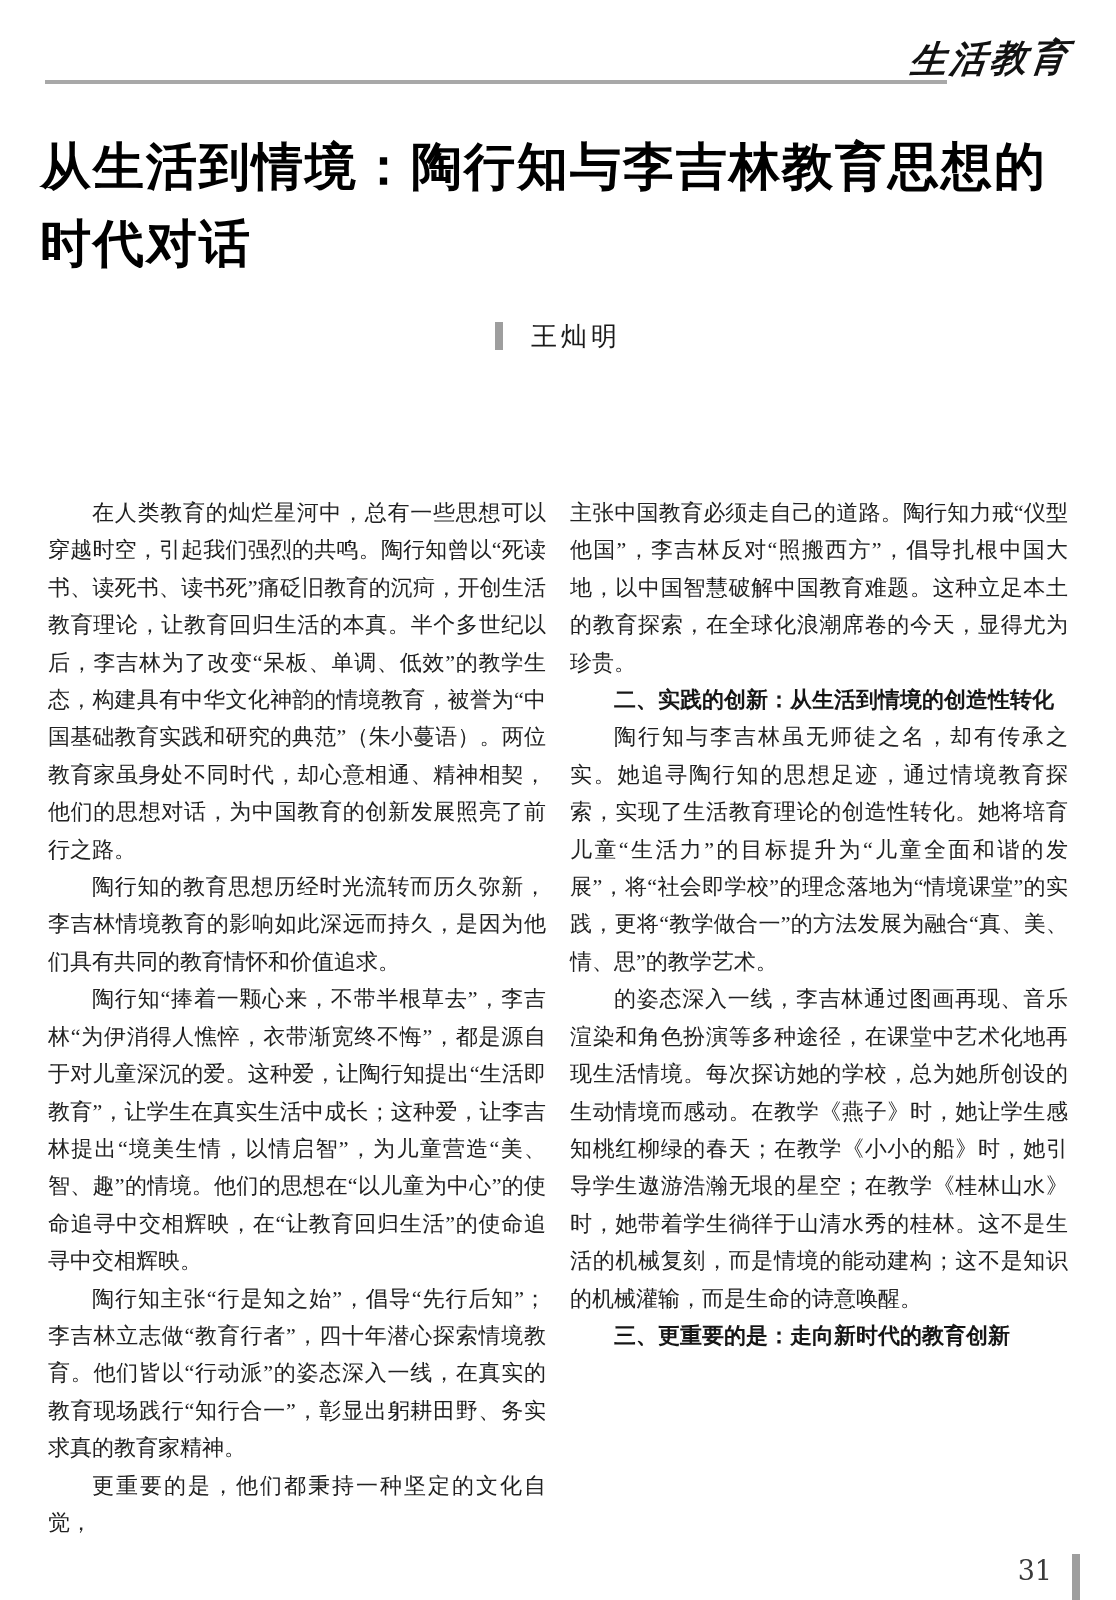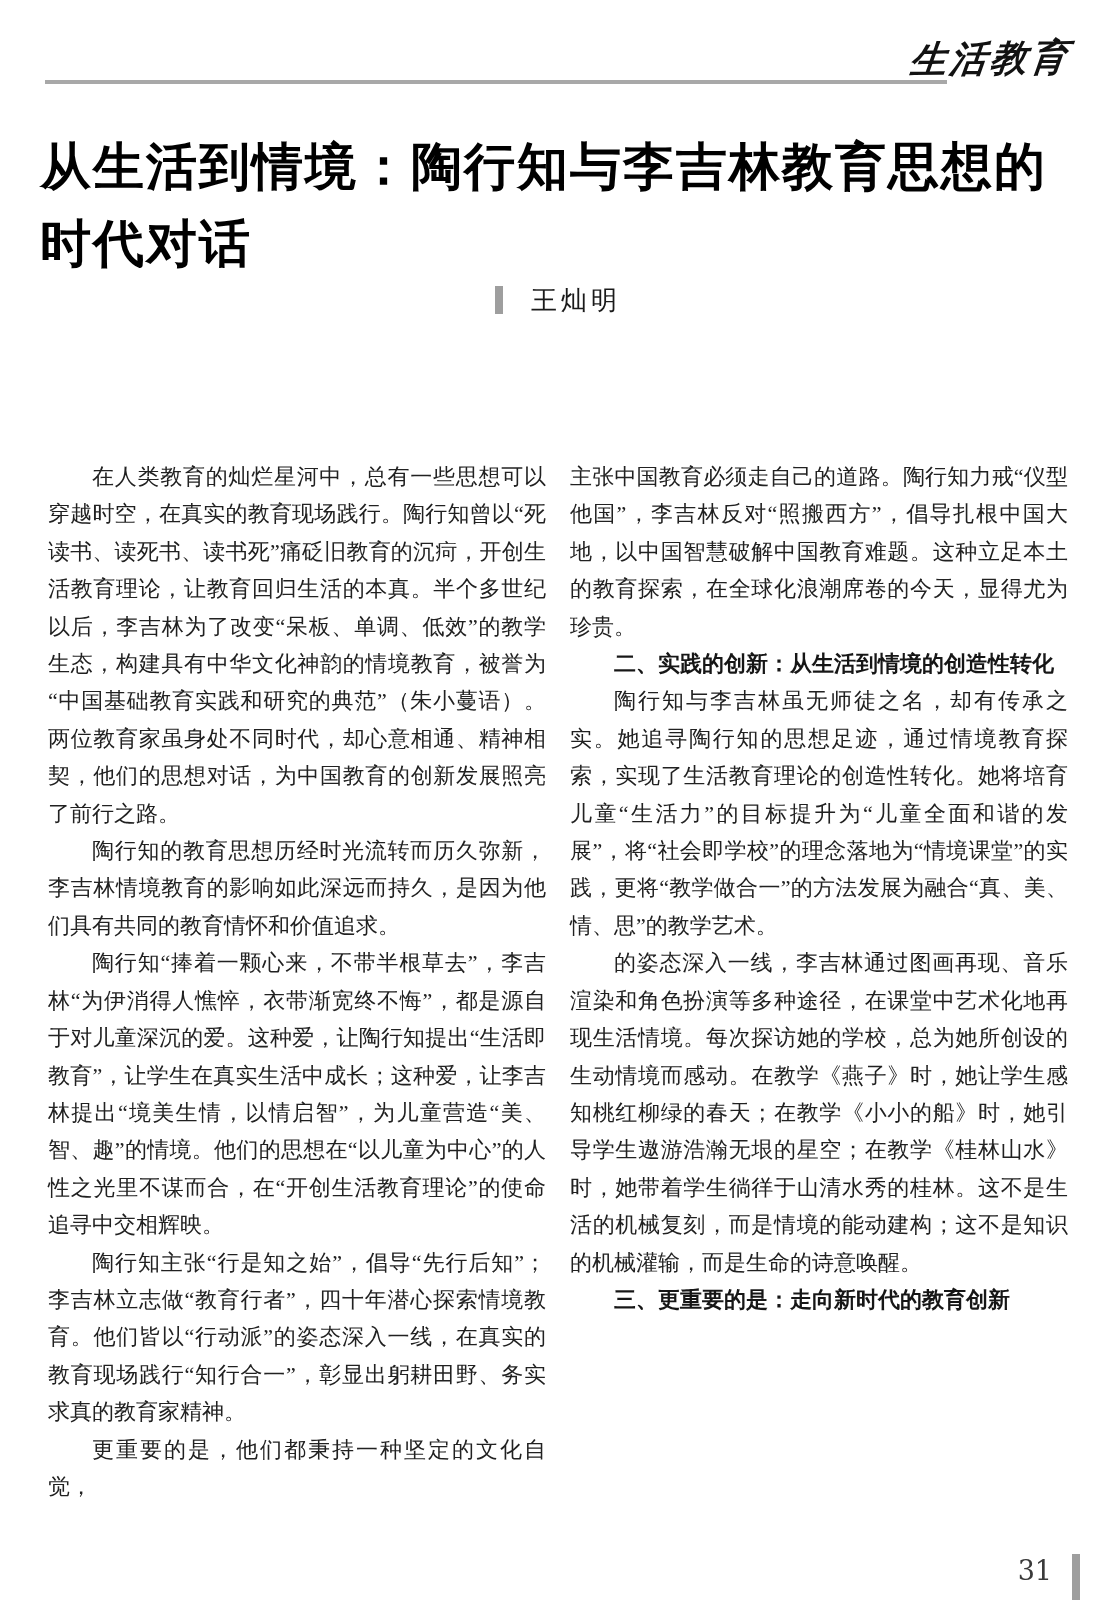--- a/index.html
+++ b/index.html
@@ -33,20 +33,21 @@
     text-align:left;
     font-family:"Liberation Sans","DejaVu Sans",sans-serif;
     font-weight:900;
     font-size:51px;line-height:77px;
     letter-spacing:2px;
     color:#000;
   }
   .article-title span{display:block;}
   
   .author-row{
+    margin-top:36px;
     display:flex;align-items:center;justify-content:center;
     height:36px;
   }
   .author-bar{
     width:8px;height:28px;background:#9e9e9e;
     margin-right:28px;
   }
   .author-name{
     font-family:"Liberation Sans","DejaVu Sans",sans-serif;
     font-size:26px;font-weight:500;color:#1a1a1a;
@@ -97,23 +98,23 @@
   </h1>
 
   <div class="author-row">
     <span class="author-bar"></span>
     <span class="author-name">王灿明</span>
   </div>
 
   <main class="columns">
 
     <div class="col">
-      <p>在人类教育的灿烂星河中，总有一些思想可以穿越时空，在真实的教育现场践行。陶行知曾以“死读书、读死书、读书死”痛砭旧教育的沉疴，开创生活教育理论，让教育回归生活的本真。半个多世纪以后，李吉林为了改变“呆板、单调、低效”的教学生态，构建具有中华文化神韵的情境教育，被誉为“中国基础教育实践和研究的典范”（朱小蔓语）。两位教育家虽身处不同时代，却心意相通、精神相契，他们的思想对话，为中国教育的创新发展照亮了前行之路。</p>
+      <p>在人类教育的灿烂星河中，总有一些思想可以穿越时空，引起我们强烈的共鸣。陶行知曾以“死读书、读死书、读书死”痛砭旧教育的沉疴，开创生活教育理论，让教育回归生活的本真。半个多世纪以后，李吉林为了改变“呆板、单调、低效”的教学生态，构建具有中华文化神韵的情境教育，被誉为“中国基础教育实践和研究的典范”（朱小蔓语）。两位教育家虽身处不同时代，却心意相通、精神相契，他们的思想对话，为中国教育的创新发展照亮了前行之路。</p>
       <p>陶行知的教育思想历经时光流转而历久弥新，李吉林情境教育的影响如此深远而持久，是因为他们具有共同的教育情怀和价值追求。</p>
-      <p>陶行知“捧着一颗心来，不带半根草去”，李吉林“为伊消得人憔悴，衣带渐宽终不悔”，都是源自于对儿童深沉的爱。这种爱，让陶行知提出“生活即教育”，让学生在真实生活中成长；这种爱，让李吉林提出“境美生情，以情启智”，为儿童营造“美、智、趣”的情境。他们的思想在“以儿童为中心”的人性之光里不谋而合，在“开创生活教育理论”的使命追寻中交相辉映。</p>
+      <p>陶行知“捧着一颗心来，不带半根草去”，李吉林“为伊消得人憔悴，衣带渐宽终不悔”，都是源自于对儿童深沉的爱。这种爱，让陶行知提出“生活即教育”，让学生在真实生活中成长；这种爱，让李吉林提出“境美生情，以情启智”，为儿童营造“美、智、趣”的情境。他们的思想在“以儿童为中心”的使命追寻中交相辉映，在“让教育回归生活”的使命追寻中交相辉映。</p>
       <p>陶行知主张“行是知之始”，倡导“先行后知”；李吉林立志做“教育行者”，四十年潜心探索情境教育。他们皆以“行动派”的姿态深入一线，在真实的教育现场践行“知行合一”，彰显出躬耕田野、务实求真的教育家精神。</p>
       <p>更重要的是，他们都秉持一种坚定的文化自觉，</p>
     </div>
 
     <div class="col">
       <p class="cont">主张中国教育必须走自己的道路。陶行知力戒“仪型他国”，李吉林反对“照搬西方”，倡导扎根中国大地，以中国智慧破解中国教育难题。这种立足本土的教育探索，在全球化浪潮席卷的今天，显得尤为珍贵。</p>
       <p class="sec-h">二、实践的创新：从生活到情境的创造性转化</p>
       <p>陶行知与李吉林虽无师徒之名，却有传承之实。她追寻陶行知的思想足迹，通过情境教育探索，实现了生活教育理论的创造性转化。她将培育儿童“生活力”的目标提升为“儿童全面和谐的发展”，将“社会即学校”的理念落地为“情境课堂”的实践，更将“教学做合一”的方法发展为融合“真、美、情、思”的教学艺术。</p>
       <p>的姿态深入一线，李吉林通过图画再现、音乐渲染和角色扮演等多种途径，在课堂中艺术化地再现生活情境。每次探访她的学校，总为她所创设的生动情境而感动。在教学《燕子》时，她让学生感知桃红柳绿的春天；在教学《小小的船》时，她引导学生遨游浩瀚无垠的星空；在教学《桂林山水》时，她带着学生徜徉于山清水秀的桂林。这不是生活的机械复刻，而是情境的能动建构；这不是知识的机械灌输，而是生命的诗意唤醒。</p>
       <p class="sec-h">三、更重要的是：走向新时代的教育创新</p>

